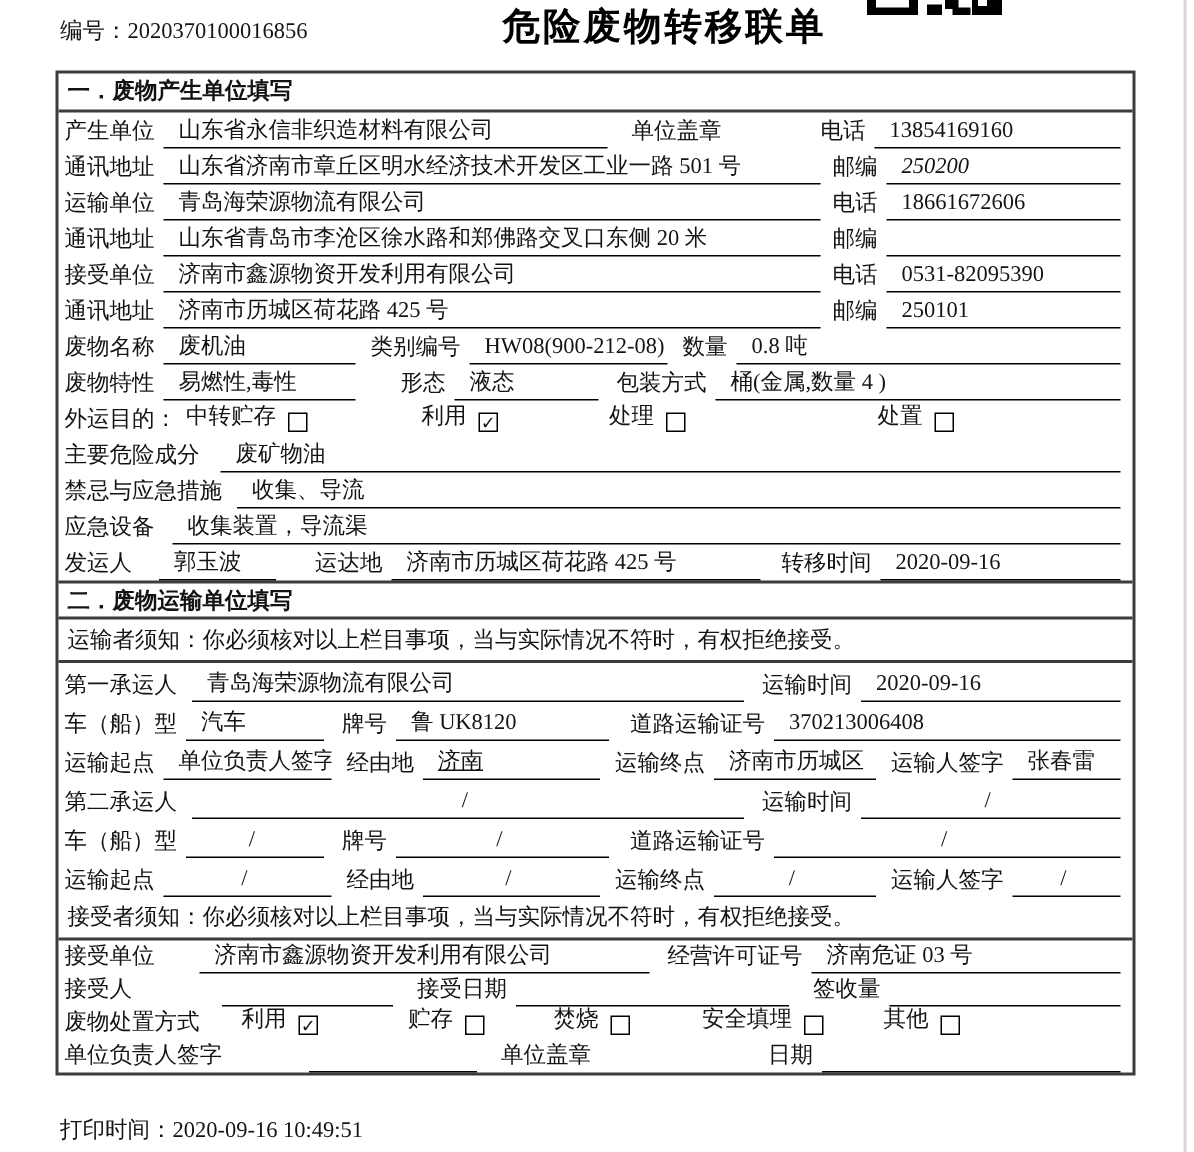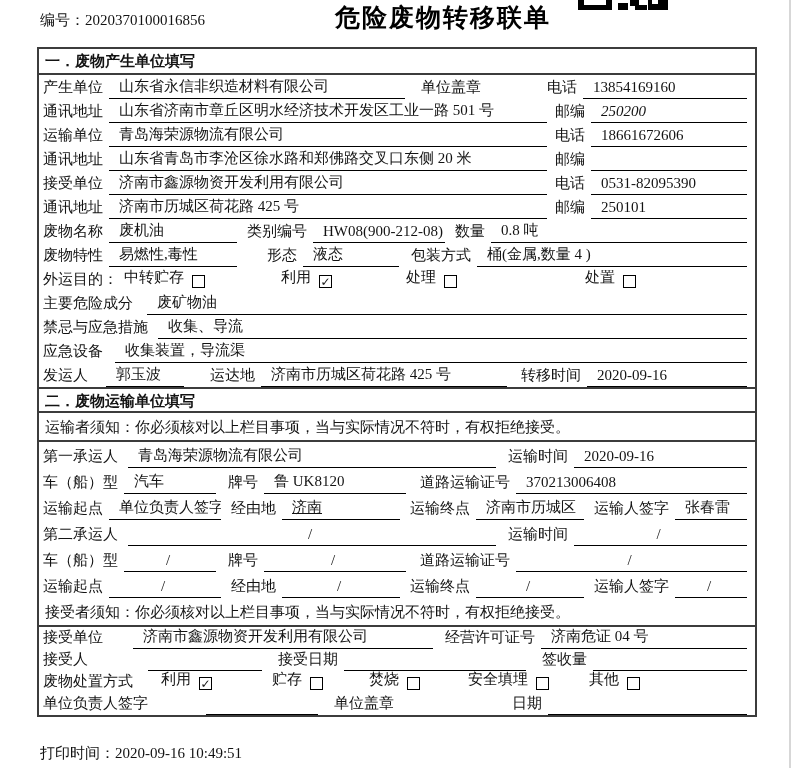--- a/index.html
+++ b/index.html
@@ -245,21 +245,21 @@
           <span class="lbl" style="margin-left: 10px;">运输人签字</span>
           <span class="fld ctr" style="flex: 1 1 0%;">/</span>
         </div>
       </div>
       <div class="section s3">
         <div class="note-row">接受者须知：你必须核对以上栏目事项，当与实际情况不符时，有权拒绝接受。</div>
         <div class="frow">
           <span class="lbl">接受单位</span>
           <span class="fld" style="width: 300px; margin-left: 30px;">济南市鑫源物资开发利用有限公司</span>
           <span class="lbl" style="margin-left: 12px;">经营许可证号</span>
-          <span class="fld" style="flex: 1 1 0%;">济南危证 04 号</span>
+          <span class="fld" style="flex: 1 1 0%;">济南危证 03 号</span>
         </div>
         <div class="frow">
           <span class="lbl">接受人</span>
           <span class="fld" style="width: 114px; margin-left: 60px;"></span>
           <span class="lbl" style="margin-left: 16px;">接受日期</span>
           <span class="fld" style="width: 182px;"></span>
           <span class="lbl" style="margin-left: 16px;">签收量</span>
           <span class="fld" style="flex: 1 1 0%;"></span>
         </div>
         <div class="frow">

